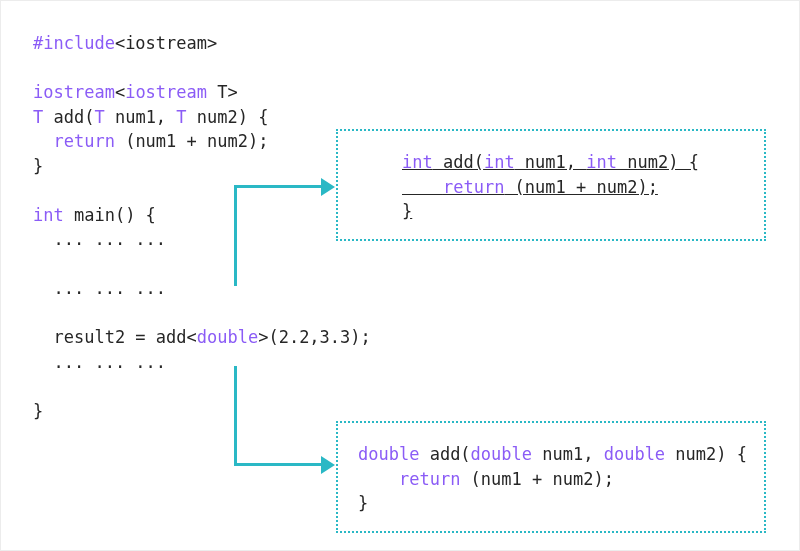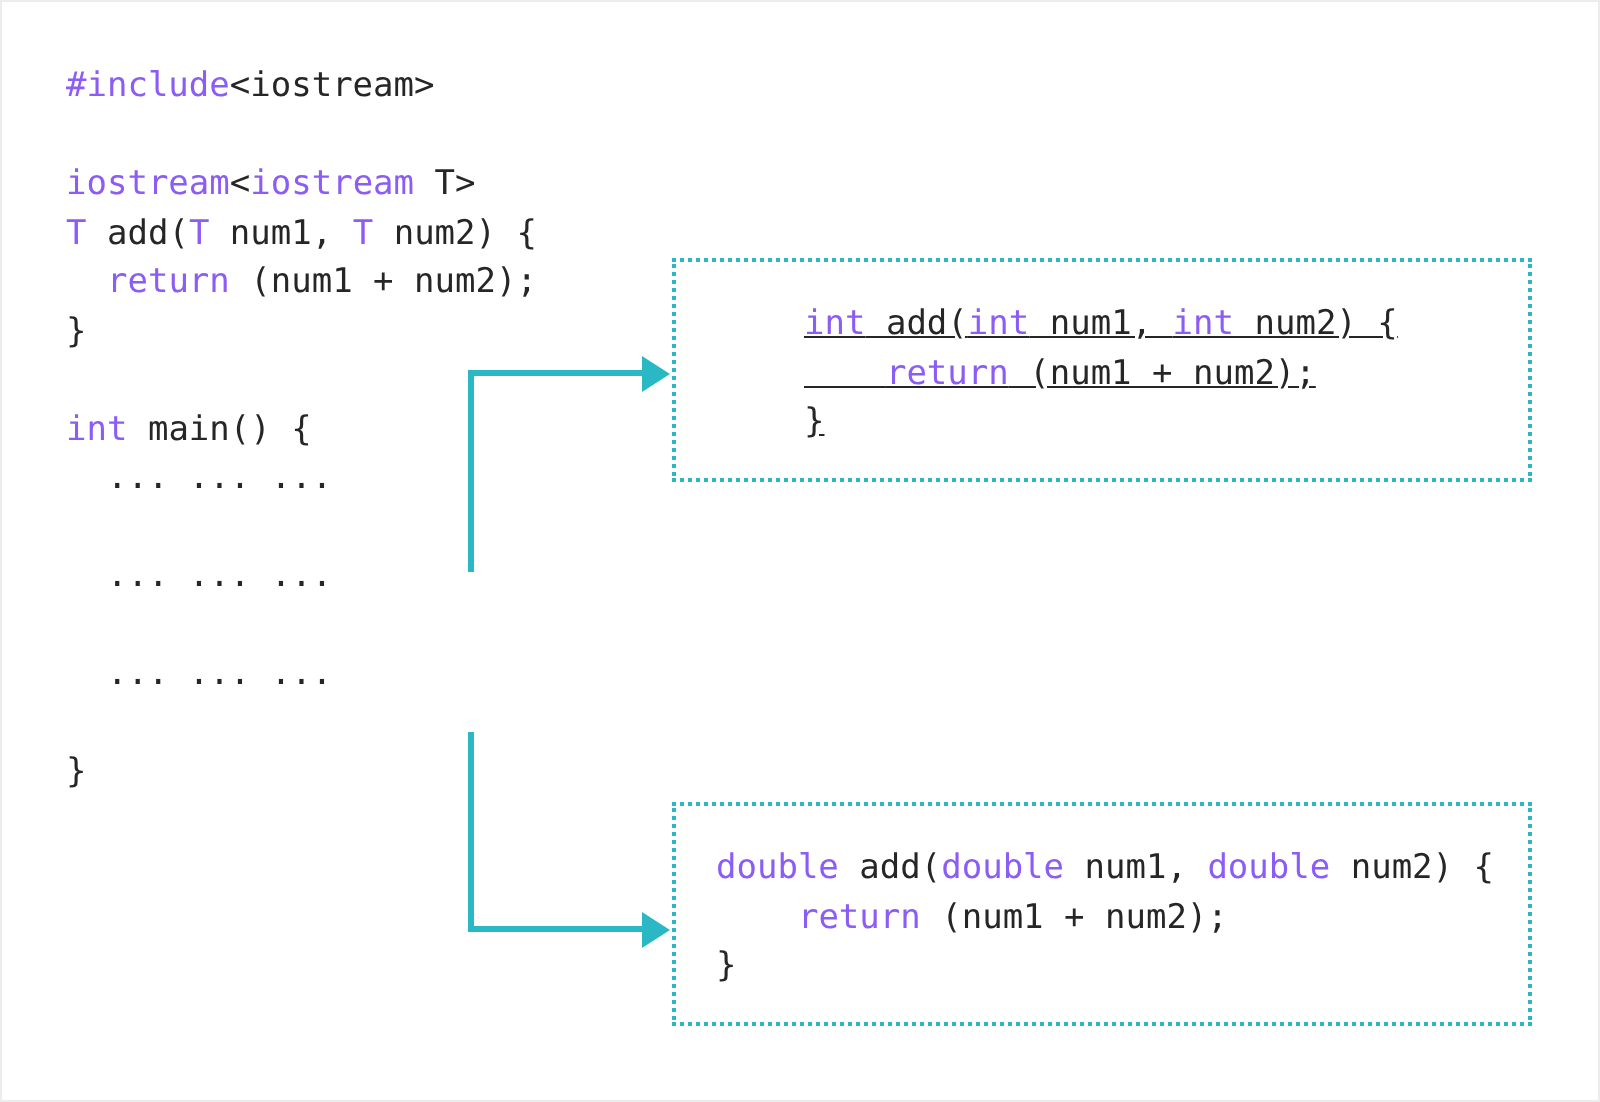--- a/index.html
+++ b/index.html
@@ -21,21 +21,21 @@
     .inst-box {
       position: absolute;
       left: 335px;
       width: 430px;
       height: 112px;
       border: 2px dotted #2ab8c5;
       background: #ffffff;
       padding-top: 19px;
     }
     .inst-box.box-int { top: 128px; padding-left: 64px; text-decoration: underline; }
-    .inst-box.box-double { top: 400px; padding-left: 20px; }
+    .inst-box.box-double { top: 420px; padding-left: 20px; }
     .seg { position: absolute; background: #2ab8c5; }
     .seg-v1 { left: 233px; top: 186px; width: 3px; height: 99px; }
     .seg-h1 { left: 233px; top: 184px; width: 88px; height: 3px; }
     .head-1 { left: 320px; top: 177px; }
     .seg-v2 { left: 233px; top: 365px; width: 3px; height: 99px; }
     .seg-h2 { left: 233px; top: 462px; width: 88px; height: 3px; }
     .head-2 { left: 320px; top: 455px; }
     .arrow-head {
       position: absolute;
       width: 0; height: 0;
@@ -55,20 +55,21 @@
     <div class="code-line"><span class="kw">iostream</span><span>&lt;</span><span class="kw">iostream</span><span> T&gt;</span></div>
     <div class="code-line"><span class="kw">T</span><span> add(</span><span class="kw">T</span><span> num1, </span><span class="kw">T</span><span> num2) {</span></div>
     <div class="code-line"><span>  </span><span class="kw">return</span><span> (num1 + num2);</span></div>
     <div class="code-line"><span>}</span></div>
     <div class="code-line"></div>
     <div class="code-line"><span class="kw">int</span><span> main() {</span></div>
     <div class="code-line"><span>  ... ... ...</span></div>
     <div class="code-line"></div>
     <div class="code-line"><span>  ... ... ...</span></div>
     <div class="code-line"></div>
+    <div class="code-line"><span>  result2 = add&lt;</span><span class="kw">double</span><span>&gt;(2.2,3.3);</span></div>
     <div class="code-line"><span>  ... ... ...</span></div>
     <div class="code-line"></div>
     <div class="code-line"><span>}</span></div>
   </div>
 
   <div class="inst-box box-int code">
     <div class="code-line"><span class="kw">int</span><span> add(</span><span class="kw">int</span><span> num1, </span><span class="kw">int</span><span> num2) {</span></div>
     <div class="code-line"><span>    </span><span class="kw">return</span><span> (num1 + num2);</span></div>
     <div class="code-line"><span>}</span></div>
   </div>

